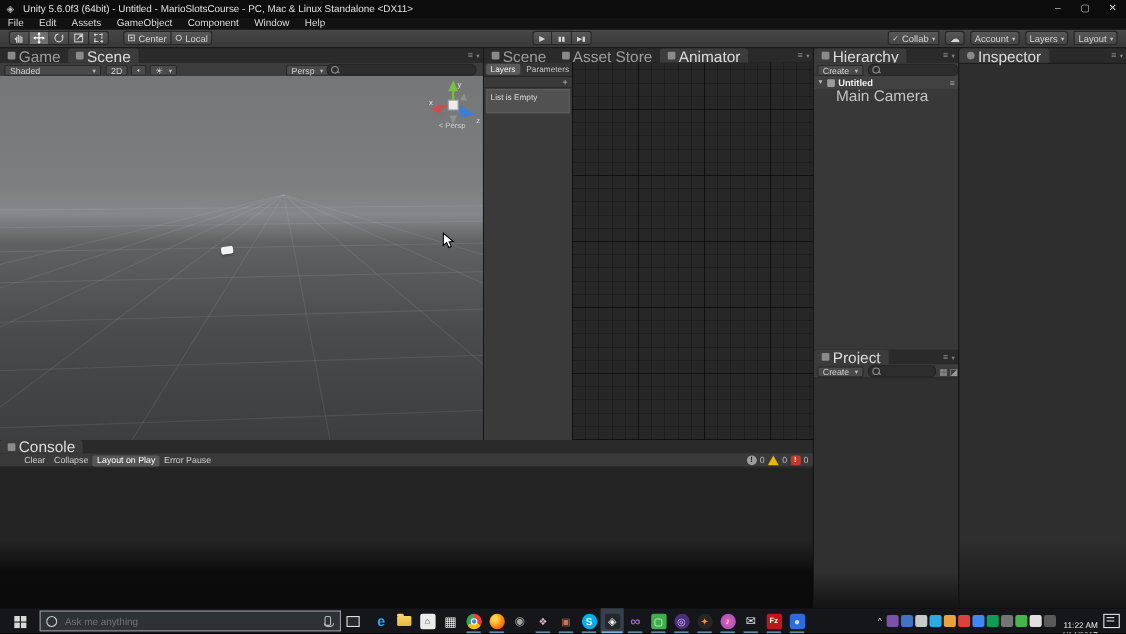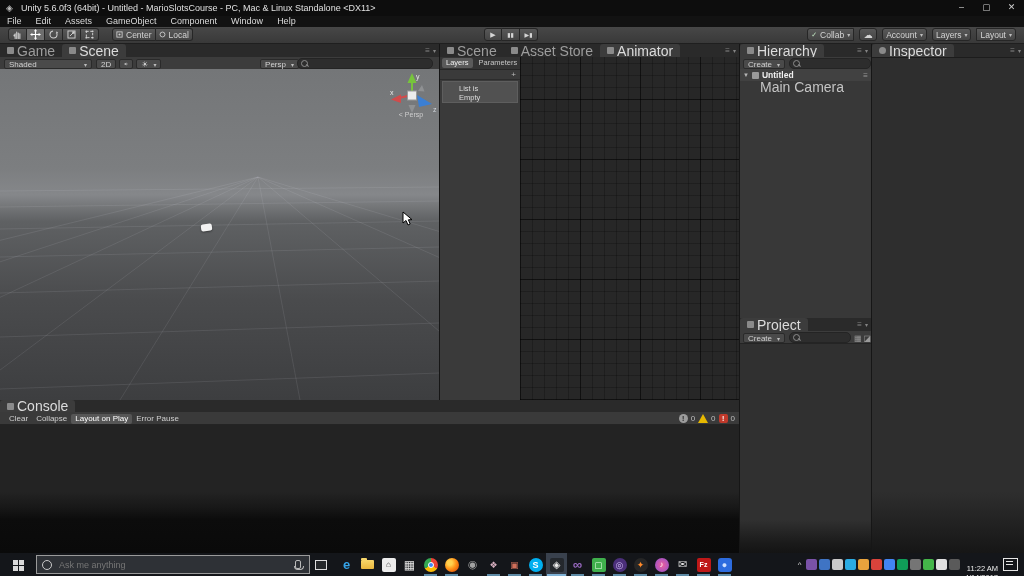--- a/index.html
+++ b/index.html
@@ -50,21 +50,21 @@
   #scene-object{position:absolute;left:201px;top:155px;width:11px;height:7px;background:#f2f2f2;border-radius:2px;
                 box-shadow:0 1px 2px rgba(0,0,0,.4);transform:rotate(-8deg);}
   
   #animator-panel{left:440px;top:44px;width:300px;height:356px;background:#333;border-right:1px solid #161616;box-sizing:border-box;}
   #anim-left{position:absolute;left:0;top:13px;width:80px;bottom:0;background:#3a3a3a;border-right:1px solid #222;}
   #anim-subtabs{display:flex;align-items:center;height:12px;background:#343434;border-bottom:1px solid #262626;padding-left:2px;gap:2px;}
   .subtab{height:10px;line-height:10px;padding:0 4px;font-size:7.5px;color:#c4c4c4;border-radius:2px;}
   .subtab.active{background:#5a5a5a;color:#eee;}
   #eye-btn{margin-left:1px;width:12px;height:10px;background:#2a2a2a;border-radius:2px;display:flex;align-items:center;justify-content:center;}
   #plus-row{height:9px;display:flex;justify-content:flex-end;align-items:center;padding-right:4px;color:#bbb;font-size:8px;border-bottom:1px solid #2c2c2c;}
-  #empty-box{margin:1px 2px;background:#515151;border:1px solid #5e5e5e;height:22px;font-size:7.5px;color:#ddd;padding:2px 16px;box-sizing:border-box;}
+  #empty-box{margin:1px 2px;background:#515151;border:1px solid #5e5e5e;height:22px;font-size:7.5px;color:#ddd;padding:2px 3px;box-sizing:border-box;}
   #anim-grid{position:absolute;left:80px;right:0;top:13px;bottom:0;background-color:#272727;
      background-image:
        repeating-linear-gradient(0deg,rgba(0,0,0,.45) 0 1px,transparent 1px 60px),
        repeating-linear-gradient(90deg,rgba(0,0,0,.45) 0 1px,transparent 1px 60px),
        repeating-linear-gradient(0deg,rgba(0,0,0,.22) 0 1px,transparent 1px 12px),
        repeating-linear-gradient(90deg,rgba(0,0,0,.22) 0 1px,transparent 1px 12px);}
   
   #hierarchy-panel{left:740px;top:44px;width:132px;height:274px;background:#383838;border-right:1px solid #161616;box-sizing:border-box;}
   #hier-toolbar{top:13px;}
   #hier-content{position:absolute;left:0;right:0;top:25px;bottom:0;background:#383838;}
@@ -450,21 +450,21 @@
   </div>
 
   <div id="console-panel" class="abs">
     <div class="tabstrip" style="height:12px;">
       <span class="tab active" style="height:12px;">
           <span class="tabicon"></span>
           <span>Console</span>
         </span>
     </div>
     <div class="subbar" id="console-toolbar">
-      <span class="conbtn" style="margin-left:5px;">Clear</span>
+      <span class="conbtn" style="margin-left:18px;">Clear</span>
       <span class="conbtn">Collapse</span>
       <span class="conbtn active">Layout on Play</span>
       <span class="conbtn">Error Pause</span>
       <span id="console-counts">
         <span class="cinfo">!</span>
         <span class="cnum">0</span>
         <span class="cwarn"></span>
         <span class="cnum">0</span>
         <span class="cerr">!</span>
         <span class="cnum">0</span>

